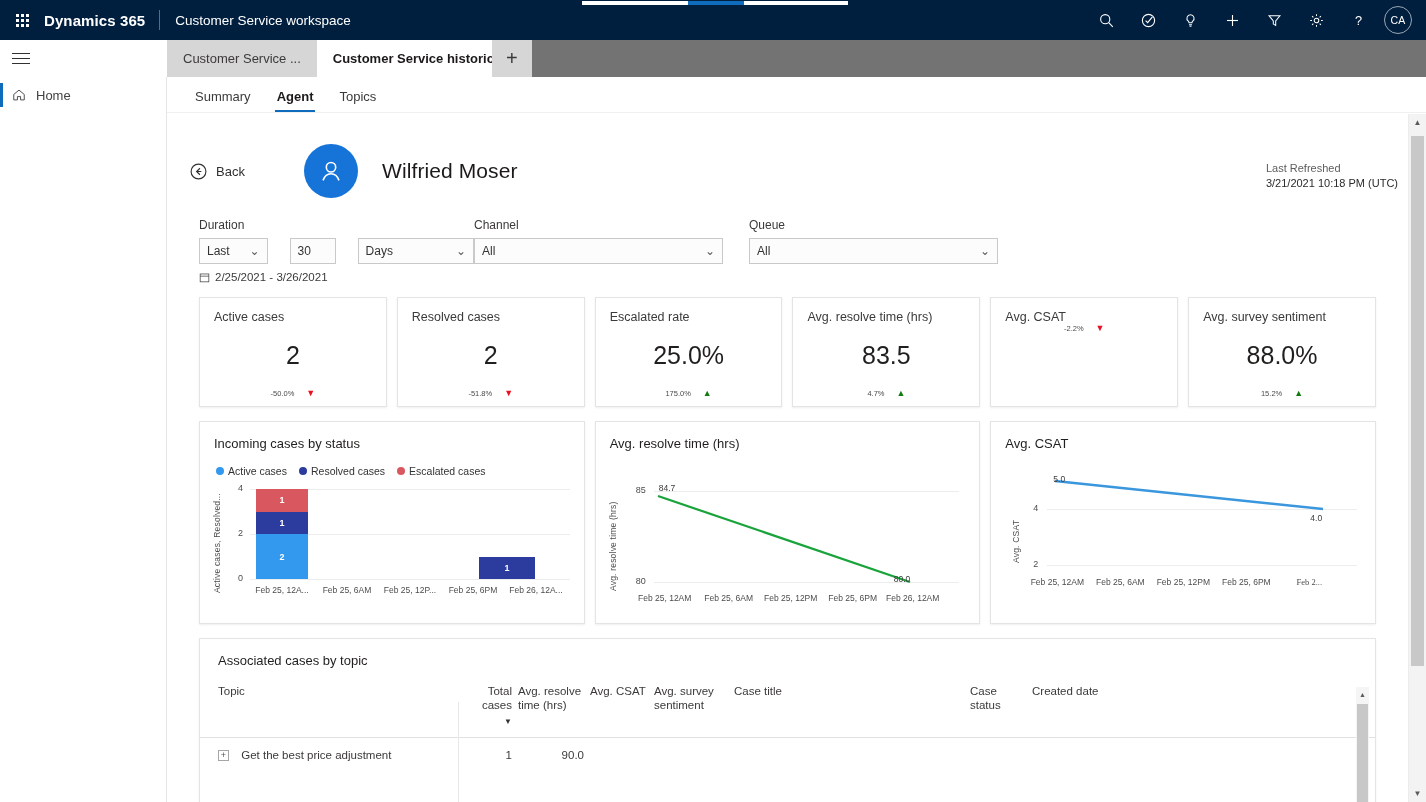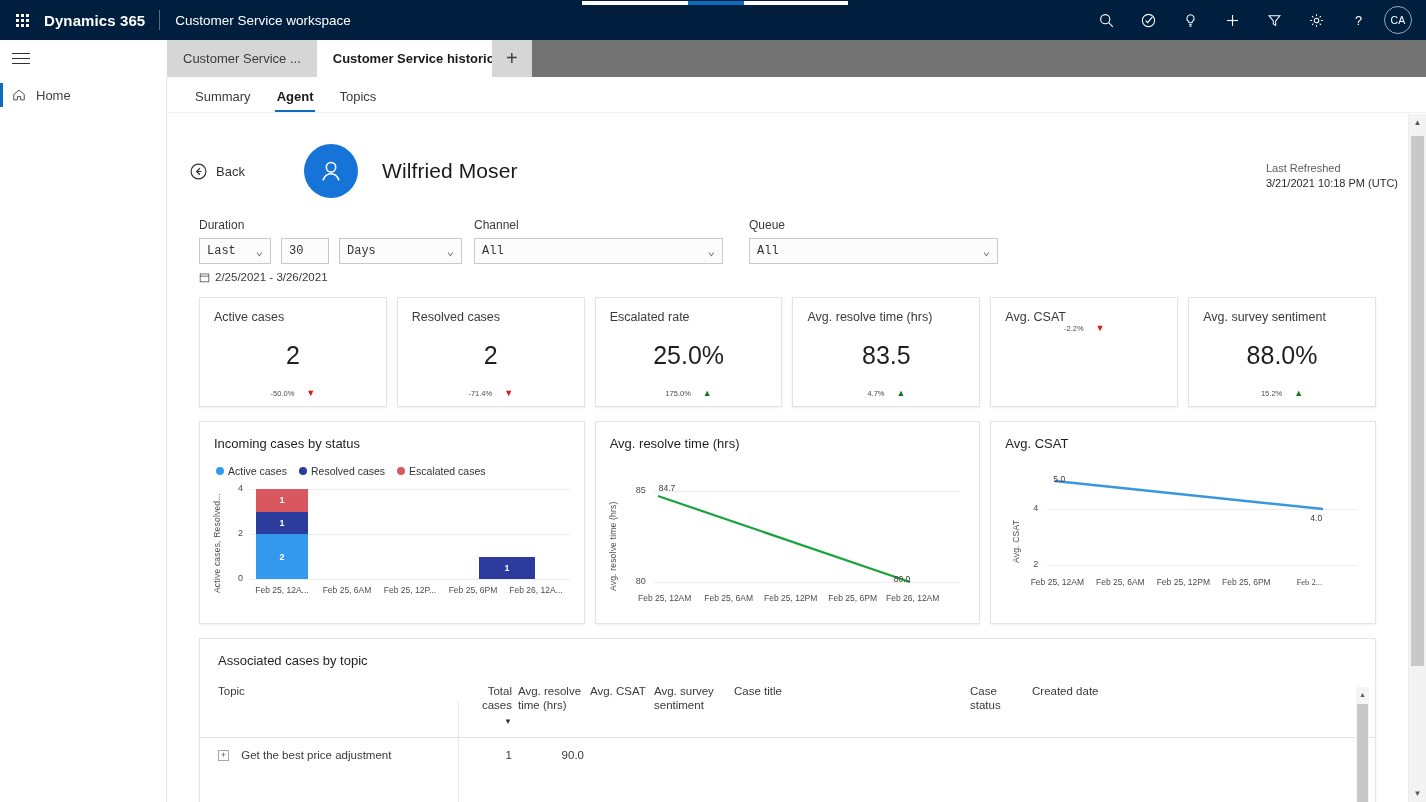--- a/index.html
+++ b/index.html
@@ -244,21 +244,21 @@
     gap: 0;
   }
   .filter-group { display: flex; flex-direction: column; }
   .filter-group.duration { width: 275px; }
   .filter-group.channel { width: 275px; margin-left: 0; }
   .filter-group.queue   { width: 275px; }
   .flabel {
     font-size: 12px; color: #3b3a39;
     margin-bottom: 6px;
   }
-  .frow { display: flex; gap: 10px; font-family: Liberation Mono, monospace; }
+  .frow { display: flex; gap: 22px; }
   .sel {
     height: 26px;
     border: 1px solid #c9c9c9;
     background: #fcfcfc;
     display: flex; align-items: center;
     padding: 0 7px;
     font-size: 12px;
     color: #333;
     cursor: pointer;
     position: relative;
@@ -664,21 +664,21 @@
             <div class="kpi-delta">
               <span class="pct">-50.0%</span>
               <span class="tri down">▼</span>
             </div>
           </div>
 
           <div class="kpi">
             <div class="kpi-title">Resolved cases</div>
             <div class="kpi-value">2</div>
             <div class="kpi-delta">
-              <span class="pct">-71.4%</span>
+              <span class="pct">-51.8%</span>
               <span class="tri down">▼</span>
             </div>
           </div>
 
           <div class="kpi">
             <div class="kpi-title">Escalated rate</div>
             <div class="kpi-value">25.0%</div>
             <div class="kpi-delta">
               <span class="pct">175.0%</span>
               <span class="tri up">▲</span>

